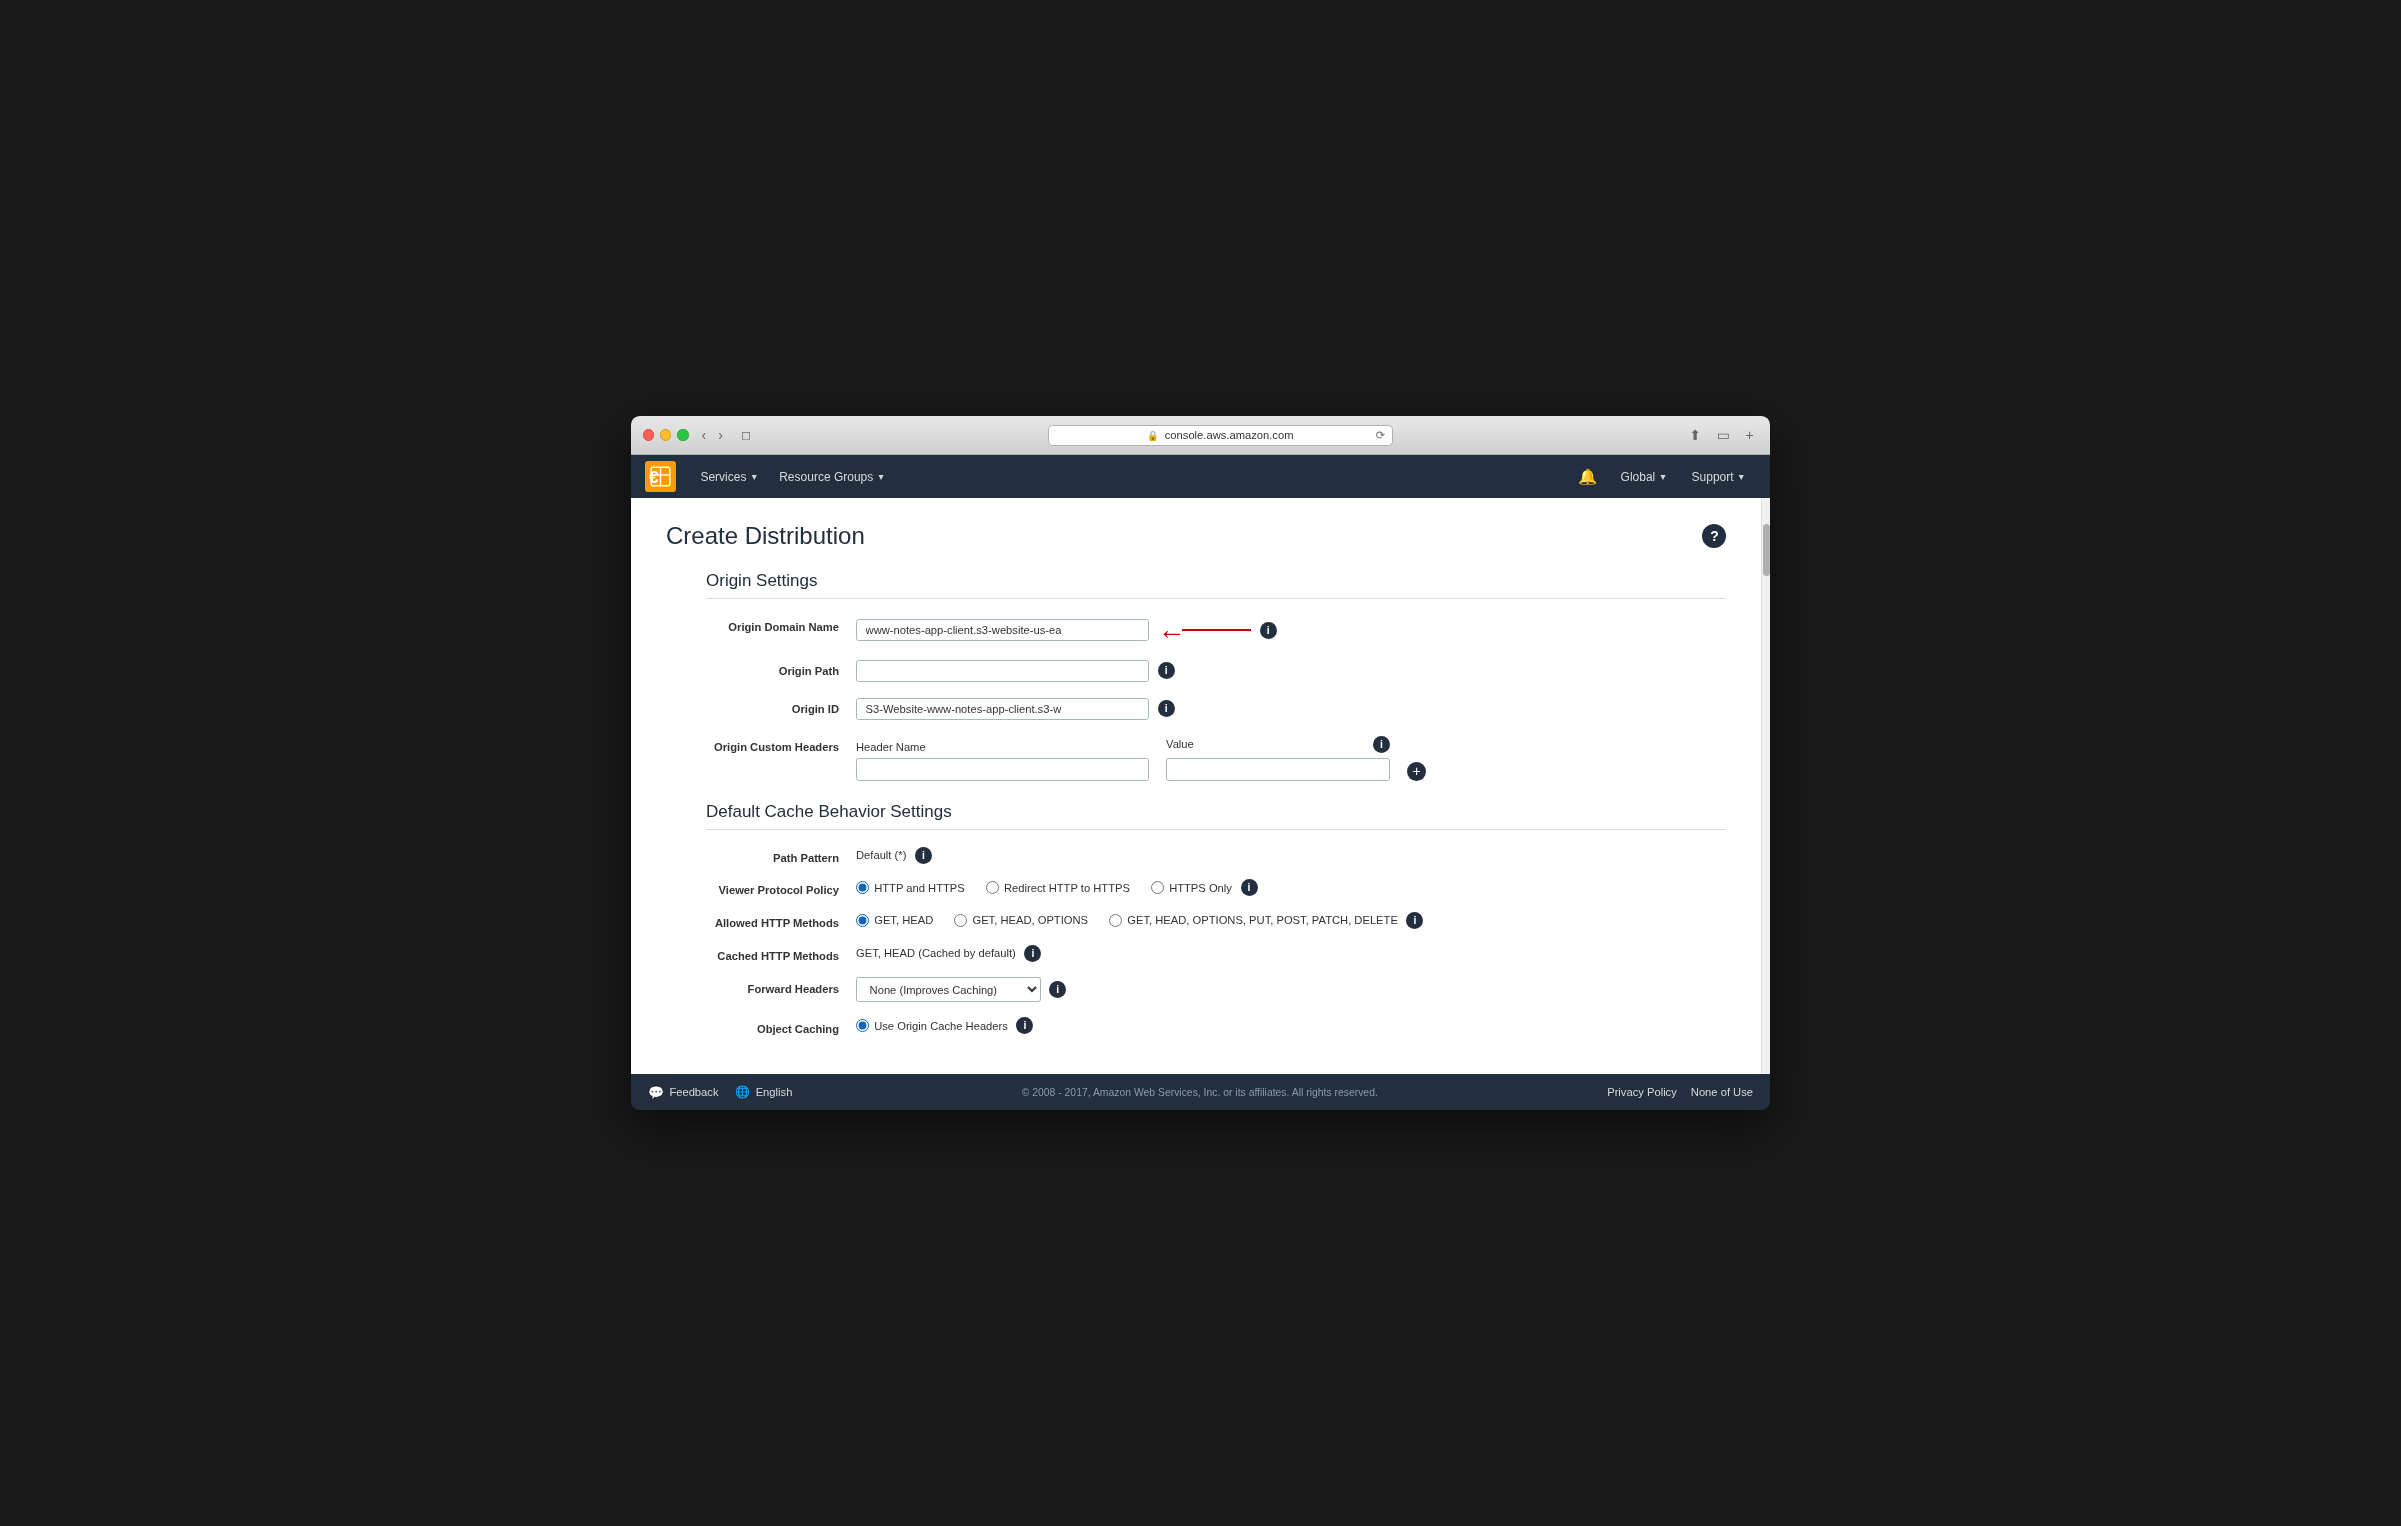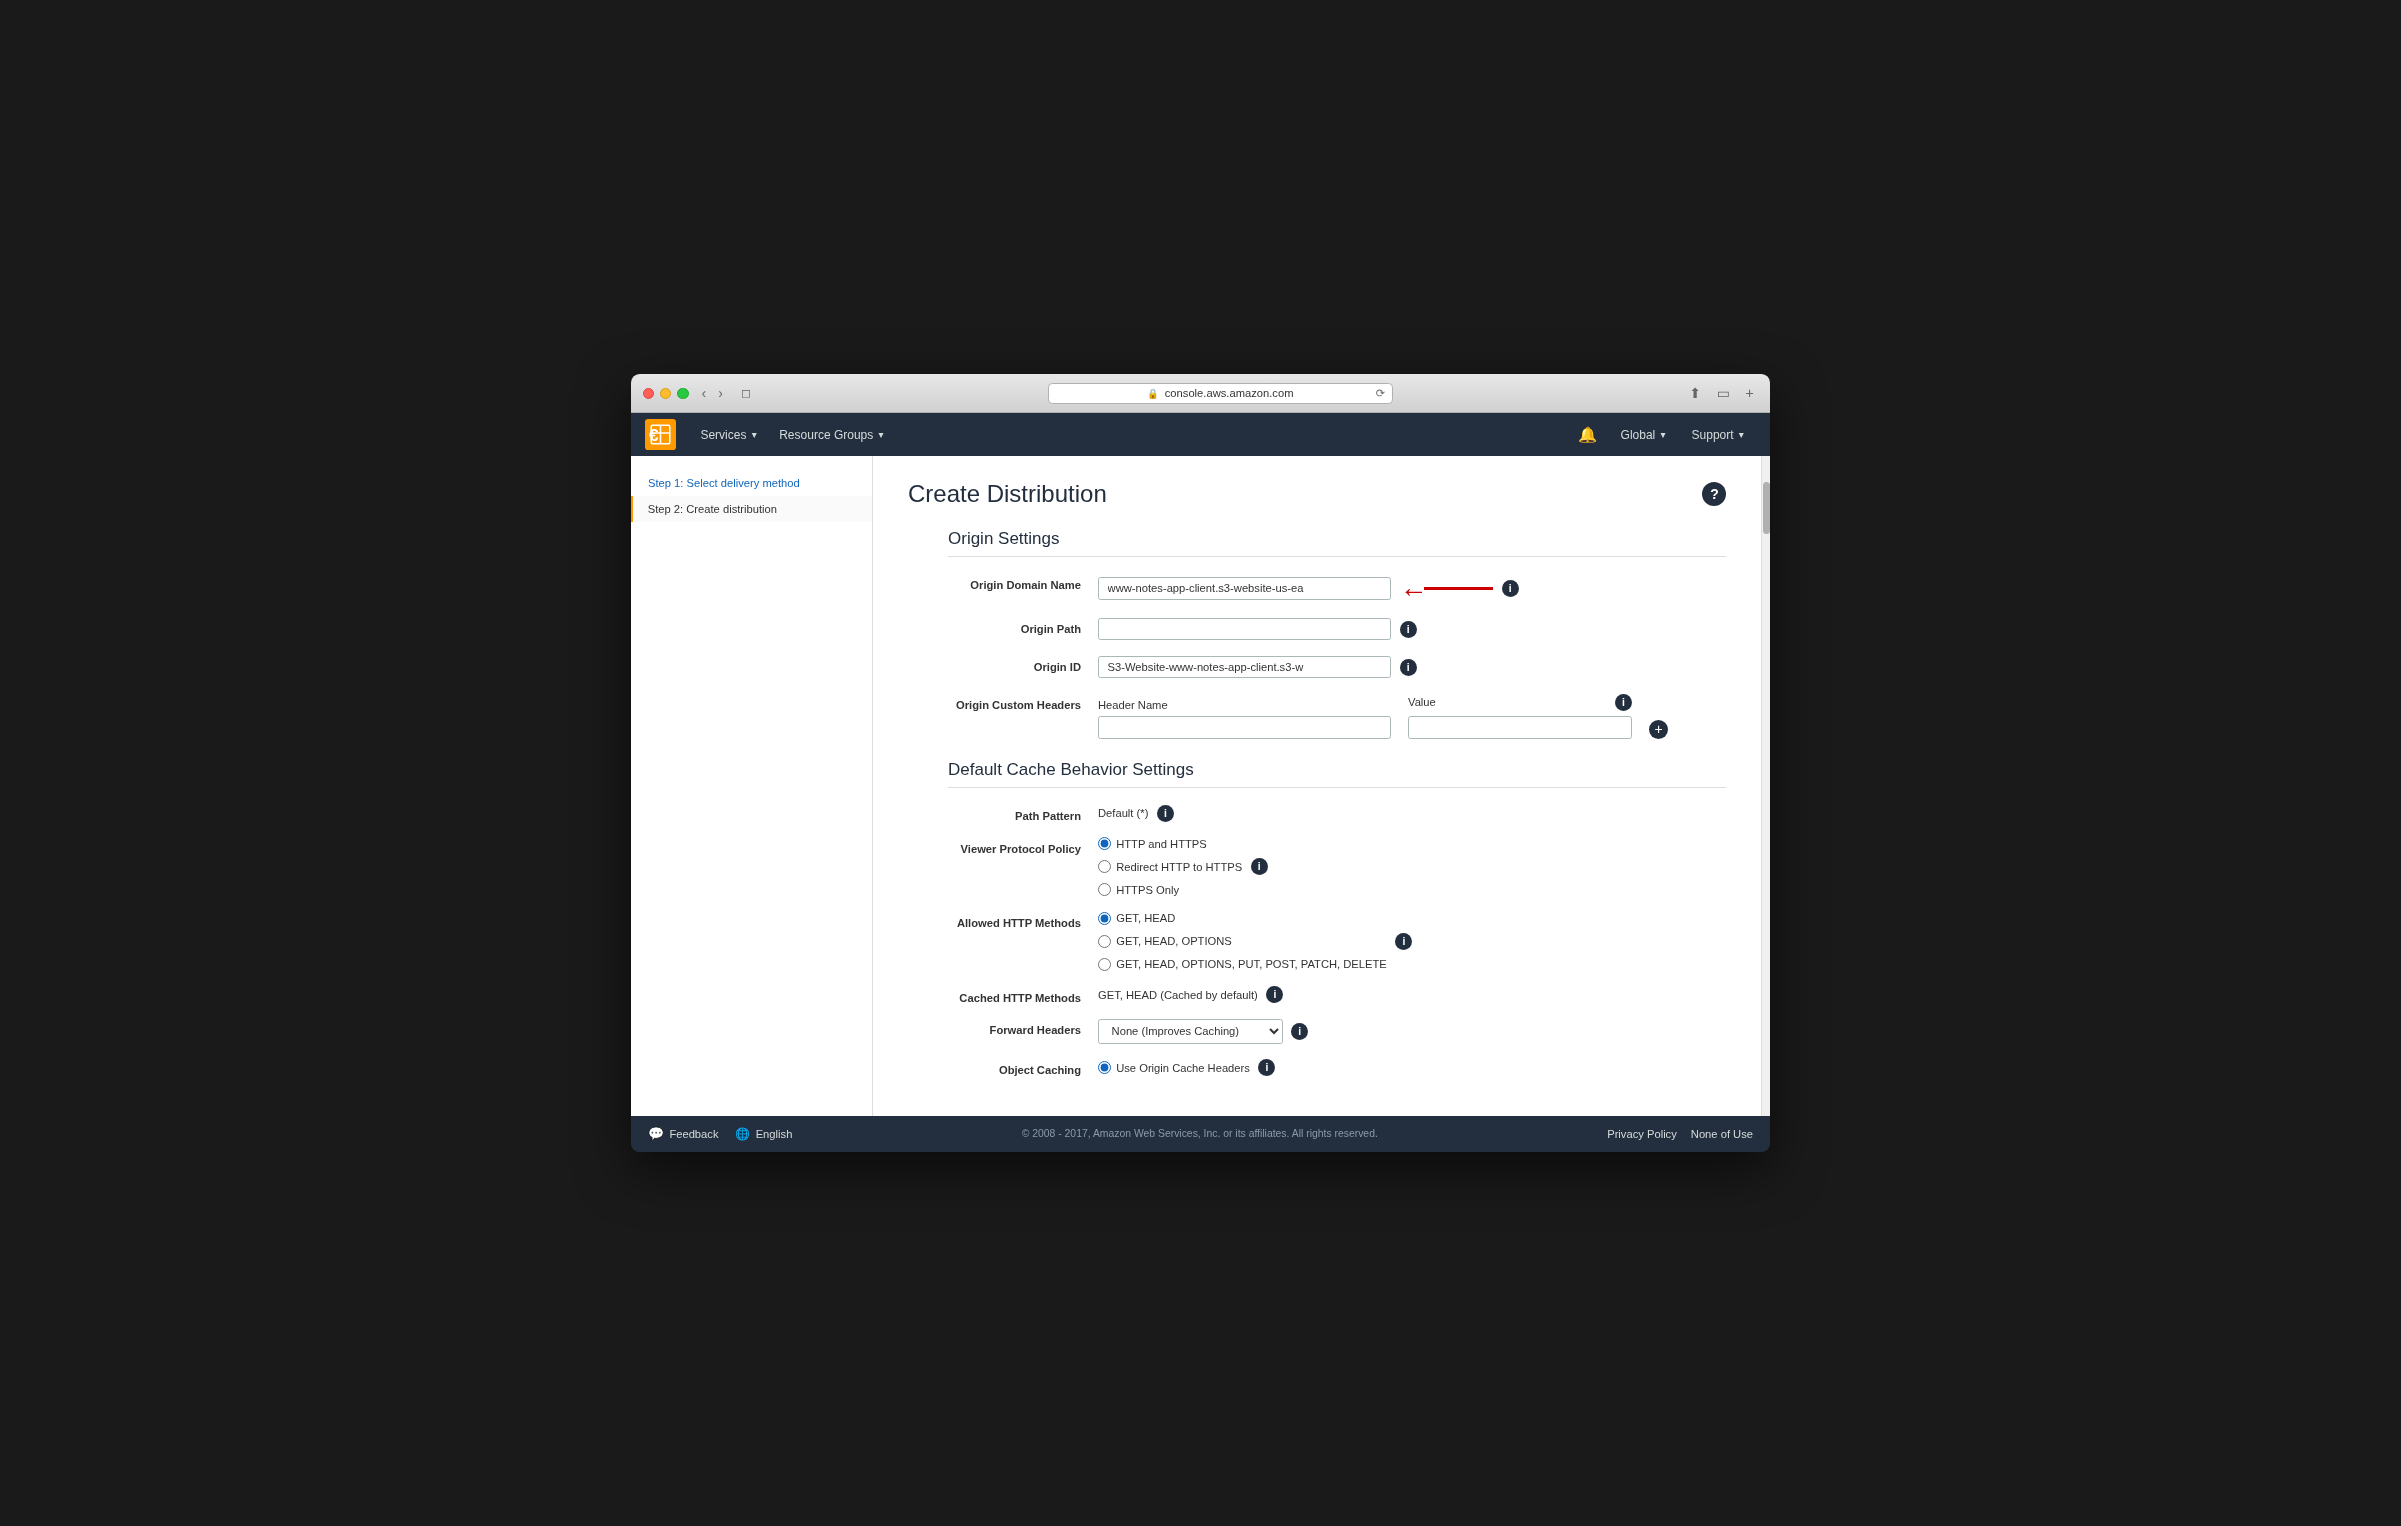--- a/index.html
+++ b/index.html
@@ -304,22 +304,22 @@
       justify-content: center;
       font-size: 14px;
       cursor: pointer;
       margin-top: 24px;
       flex-shrink: 0;
     }
 
     
     .radio-group {
       display: flex;
-      flex-direction: column;
-      gap: 10px;
+      flex-direction: row;
+      gap: 21px;
     }
 
     .radio-option {
       display: flex;
       align-items: center;
       gap: 5.2px;
       font-size: 11.2px;
       color: #333;
     }
 
@@ -462,28 +462,20 @@
       </div>
       <div class="aws-nav-item">
         <span>Support</span>
         <span style="font-size:8.6px;">▼</span>
       </div>
     </div>
   </div>
 
   <div class="main-content">
 
-    <div class="sidebar">
-      <div class="sidebar-item link">
-        <span>Step 1: Select delivery method</span>
-      </div>
-      <div class="sidebar-item active">
-        <span>Step 2: Create distribution</span>
-      </div>
-    </div>
 
     <div class="page-content-wrapper">
       <div class="page-content">
 
         <div class="page-header">
           <h1 class="page-title">Create Distribution</h1>
           <div class="help-icon">
             <span>?</span>
           </div>
         </div>

